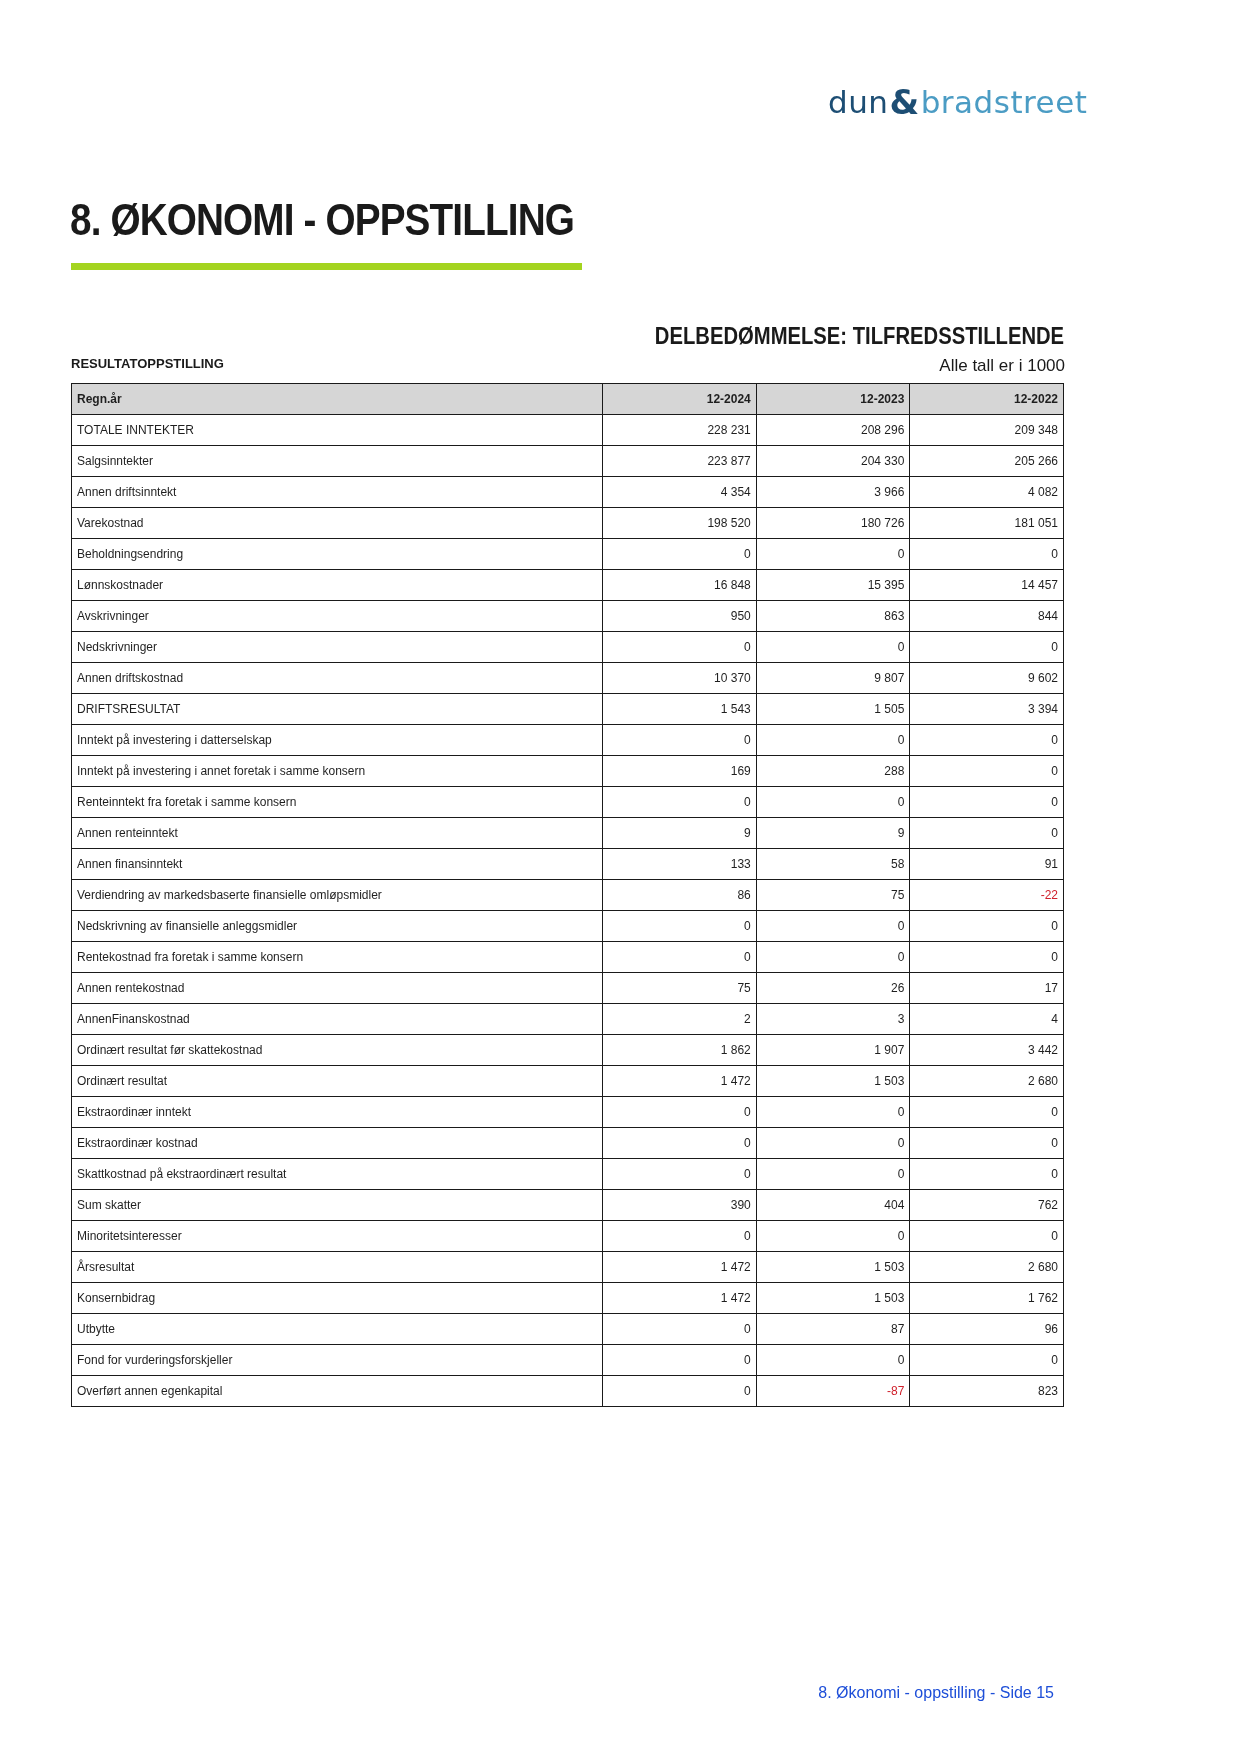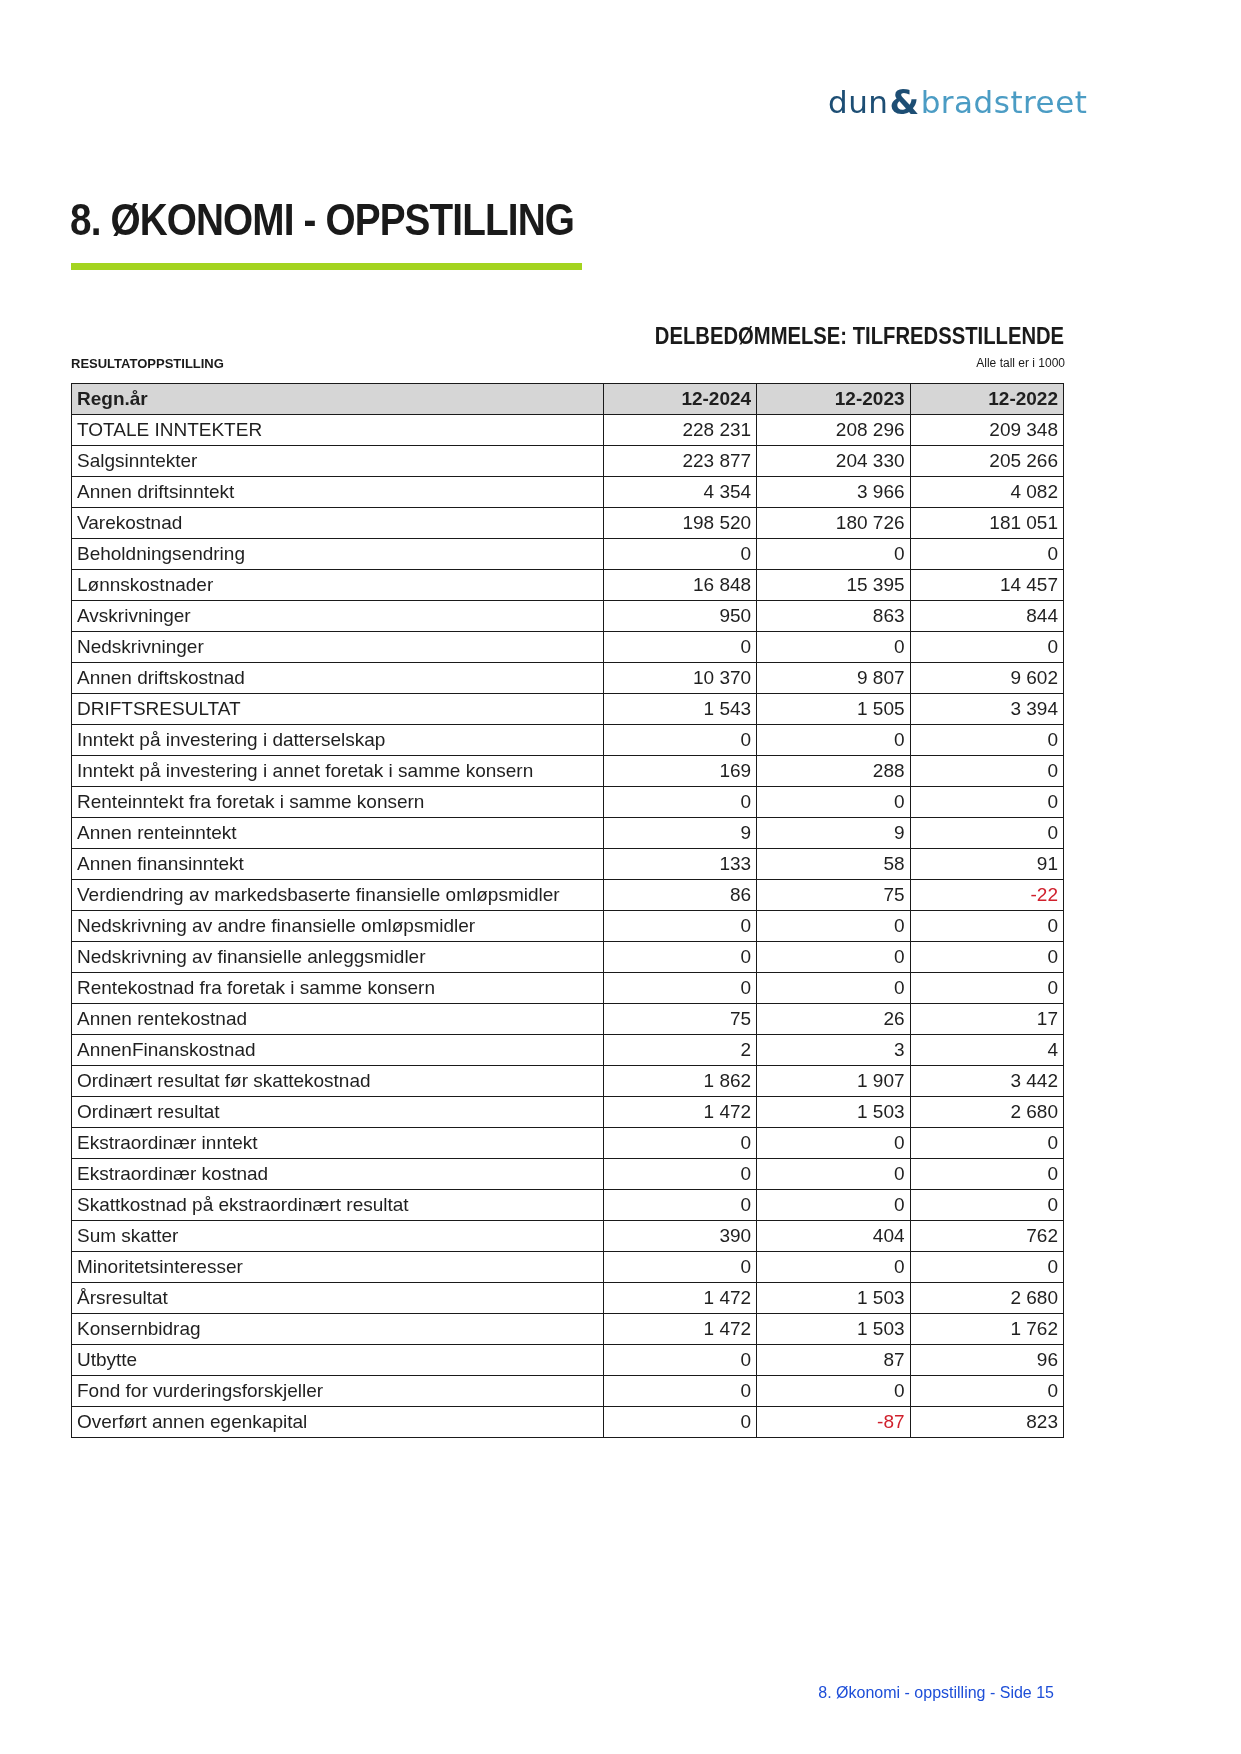--- a/index.html
+++ b/index.html
@@ -12,23 +12,23 @@
   .logo .amp { color: #1d4e74; font-weight: bold; font-size: 34px; margin: 0 1px; }
   .logo .brad { color: #4b9cc4; }
   .page-title { position: absolute; top: 194px; left: 70px; margin: 0;
                 font-family: "Liberation Sans", sans-serif; font-weight: bold;
                 font-size: 45px; letter-spacing: -1px; color: #1a1a1a;
                 transform: scaleX(0.86); transform-origin: left center; white-space: nowrap; }
   .title-bar { position: absolute; top: 263px; left: 71px; width: 511px; height: 7px; background: #a4d41f; }
   .rating { position: absolute; top: 323px; right: 177px; font-weight: bold; font-size: 23px;
             color: #1a1a1a; transform: scaleX(0.88); transform-origin: right center; white-space: nowrap; }
   .section-label { position: absolute; top: 356px; left: 71px; font-weight: bold; font-size: 13px; color: #1a1a1a; }
-  .units { position: absolute; top: 356px; right: 176px; font-size: 12px; color: #1a1a1a; }
+  .units { position: absolute; top: 356px; right: 176px; font-size: 17px; color: #1a1a1a; }
   table.fin { position: absolute; top: 383px; left: 71px; width: 993px; border-collapse: collapse;
-              font-size: 19px; color: #1f1f1f; }
+              font-size: 12px; color: #1f1f1f; }
   table.fin td, table.fin th { border: 1.4px solid #1a1a1a; height: 30px; padding: 0 5px;
                                line-height: 30px; white-space: nowrap; }
   table.fin th { background: #d6d6d6; font-weight: bold; }
   table.fin th.lbl, table.fin td.lbl { text-align: left; width: 521px; }
   table.fin th.num, table.fin td.num { text-align: right; width: 143px; }
   table.fin tr.bold td { font-weight: normal; }
   .neg { color: #d0202c; }
   .footer { position: absolute; top: 1684px; right: 187px; font-size: 16px; color: #1d4ed8; }
 </style>
 </head>
@@ -147,26 +147,20 @@
         <td class="num">58</td>
         <td class="num">91</td>
       </tr>
       <tr>
         <td class="lbl">Verdiendring av markedsbaserte finansielle omløpsmidler</td>
         <td class="num">86</td>
         <td class="num">75</td>
         <td class="num neg" style="color: rgb(208, 32, 44);">-22</td>
       </tr>
       <tr>
-        <td class="lbl">Nedskrivning av andre finansielle omløpsmidler</td>
-        <td class="num">0</td>
-        <td class="num">0</td>
-        <td class="num">0</td>
-      </tr>
-      <tr>
         <td class="lbl">Nedskrivning av finansielle anleggsmidler</td>
         <td class="num">0</td>
         <td class="num">0</td>
         <td class="num">0</td>
       </tr>
       <tr>
         <td class="lbl">Rentekostnad fra foretak i samme konsern</td>
         <td class="num">0</td>
         <td class="num">0</td>
         <td class="num">0</td>

